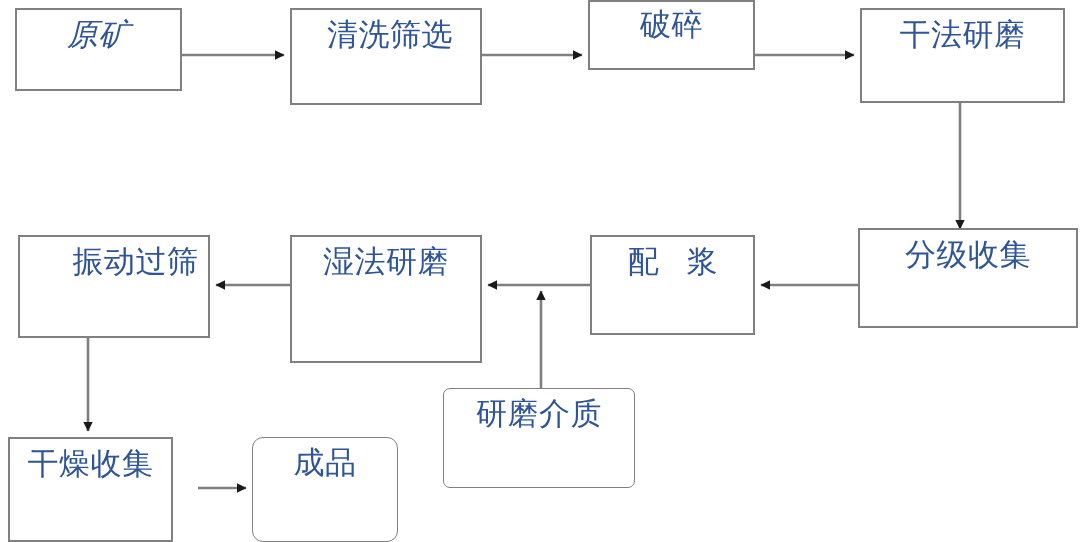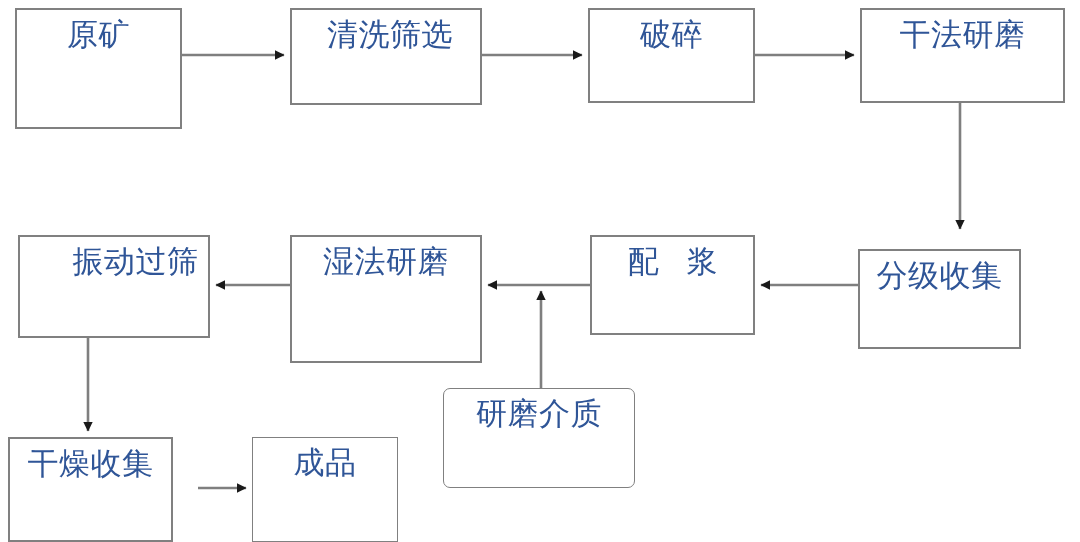--- a/index.html
+++ b/index.html
@@ -79,48 +79,48 @@
         <polyline points="858,285 761,285" class="edge-line" marker-end="url(#ah-left)"></polyline>
         <polyline points="590,285 488,285" class="edge-line" marker-end="url(#ah-left)"></polyline>
         <polyline points="290,285 216,285" class="edge-line" marker-end="url(#ah-left)"></polyline>
         <polyline points="88,338 88,431" class="edge-line" marker-end="url(#ah-down)"></polyline>
         <polyline points="198,488 246,488" class="edge-line" marker-end="url(#ah-right)"></polyline>
         <polyline points="541,388 541,291" class="edge-line" marker-end="url(#ah-up)"></polyline>
       </g>
   </svg>
 
   <div id="node-group">
-      <div class="node" style="left: 15px; top: 8px; width: 167px; height: 121px;">
+      <div class="node" style="left: 15px; top: 8px; width: 167px; height: 83px; font-style: italic;">
         <span class="node-label">原矿</span>
       </div>
       <div class="node" style="left: 290px; top: 8px; width: 192px; height: 97px; padding-left: 8px;">
         <span class="node-label">清洗筛选</span>
       </div>
-      <div class="node" style="left: 588px; top: 8px; width: 167px; height: 95px;">
+      <div class="node" style="left: 588px; top: 0; width: 167px; height: 70px; font-family: Liberation Mono, monospace;">
         <span class="node-label">破碎</span>
       </div>
       <div class="node" style="left: 860px; top: 8px; width: 205px; height: 95px;">
         <span class="node-label">干法研磨</span>
       </div>
-      <div class="node" style="left: 858px; top: 249px; width: 163px; height: 100px;">
+      <div class="node" style="left: 858px; top: 228px; width: 220px; height: 100px;">
         <span class="node-label">分级收集</span>
       </div>
       <div class="node" style="left: 590px; top: 235px; width: 165px; height: 100px;">
         <span class="node-label spaced">配 浆</span>
       </div>
       <div class="node" style="left: 290px; top: 235px; width: 192px; height: 128px;">
         <span class="node-label">湿法研磨</span>
       </div>
       <div class="node" style="left: 18px; top: 235px; width: 192px; height: 103px; padding-left: 43px;">
         <span class="node-label">振动过筛</span>
       </div>
       <div class="node" style="left: 8px; top: 437px; width: 165px; height: 105px;">
         <span class="node-label">干燥收集</span>
       </div>
-      <div class="node thin" style="left: 252px; top: 437px; width: 146px; height: 105px;">
+      <div class="node thin" style="left: 252px; top: 437px; width: 146px; height: 105px; border-radius: 11px;">
         <span class="node-label">成品</span>
       </div>
       <div class="node thin" style="left: 443px; top: 388px; width: 192px; height: 100px; border-radius: 7px;">
         <span class="node-label">研磨介质</span>
       </div>
     </div>
 
 </div>
 
 </body></html>

